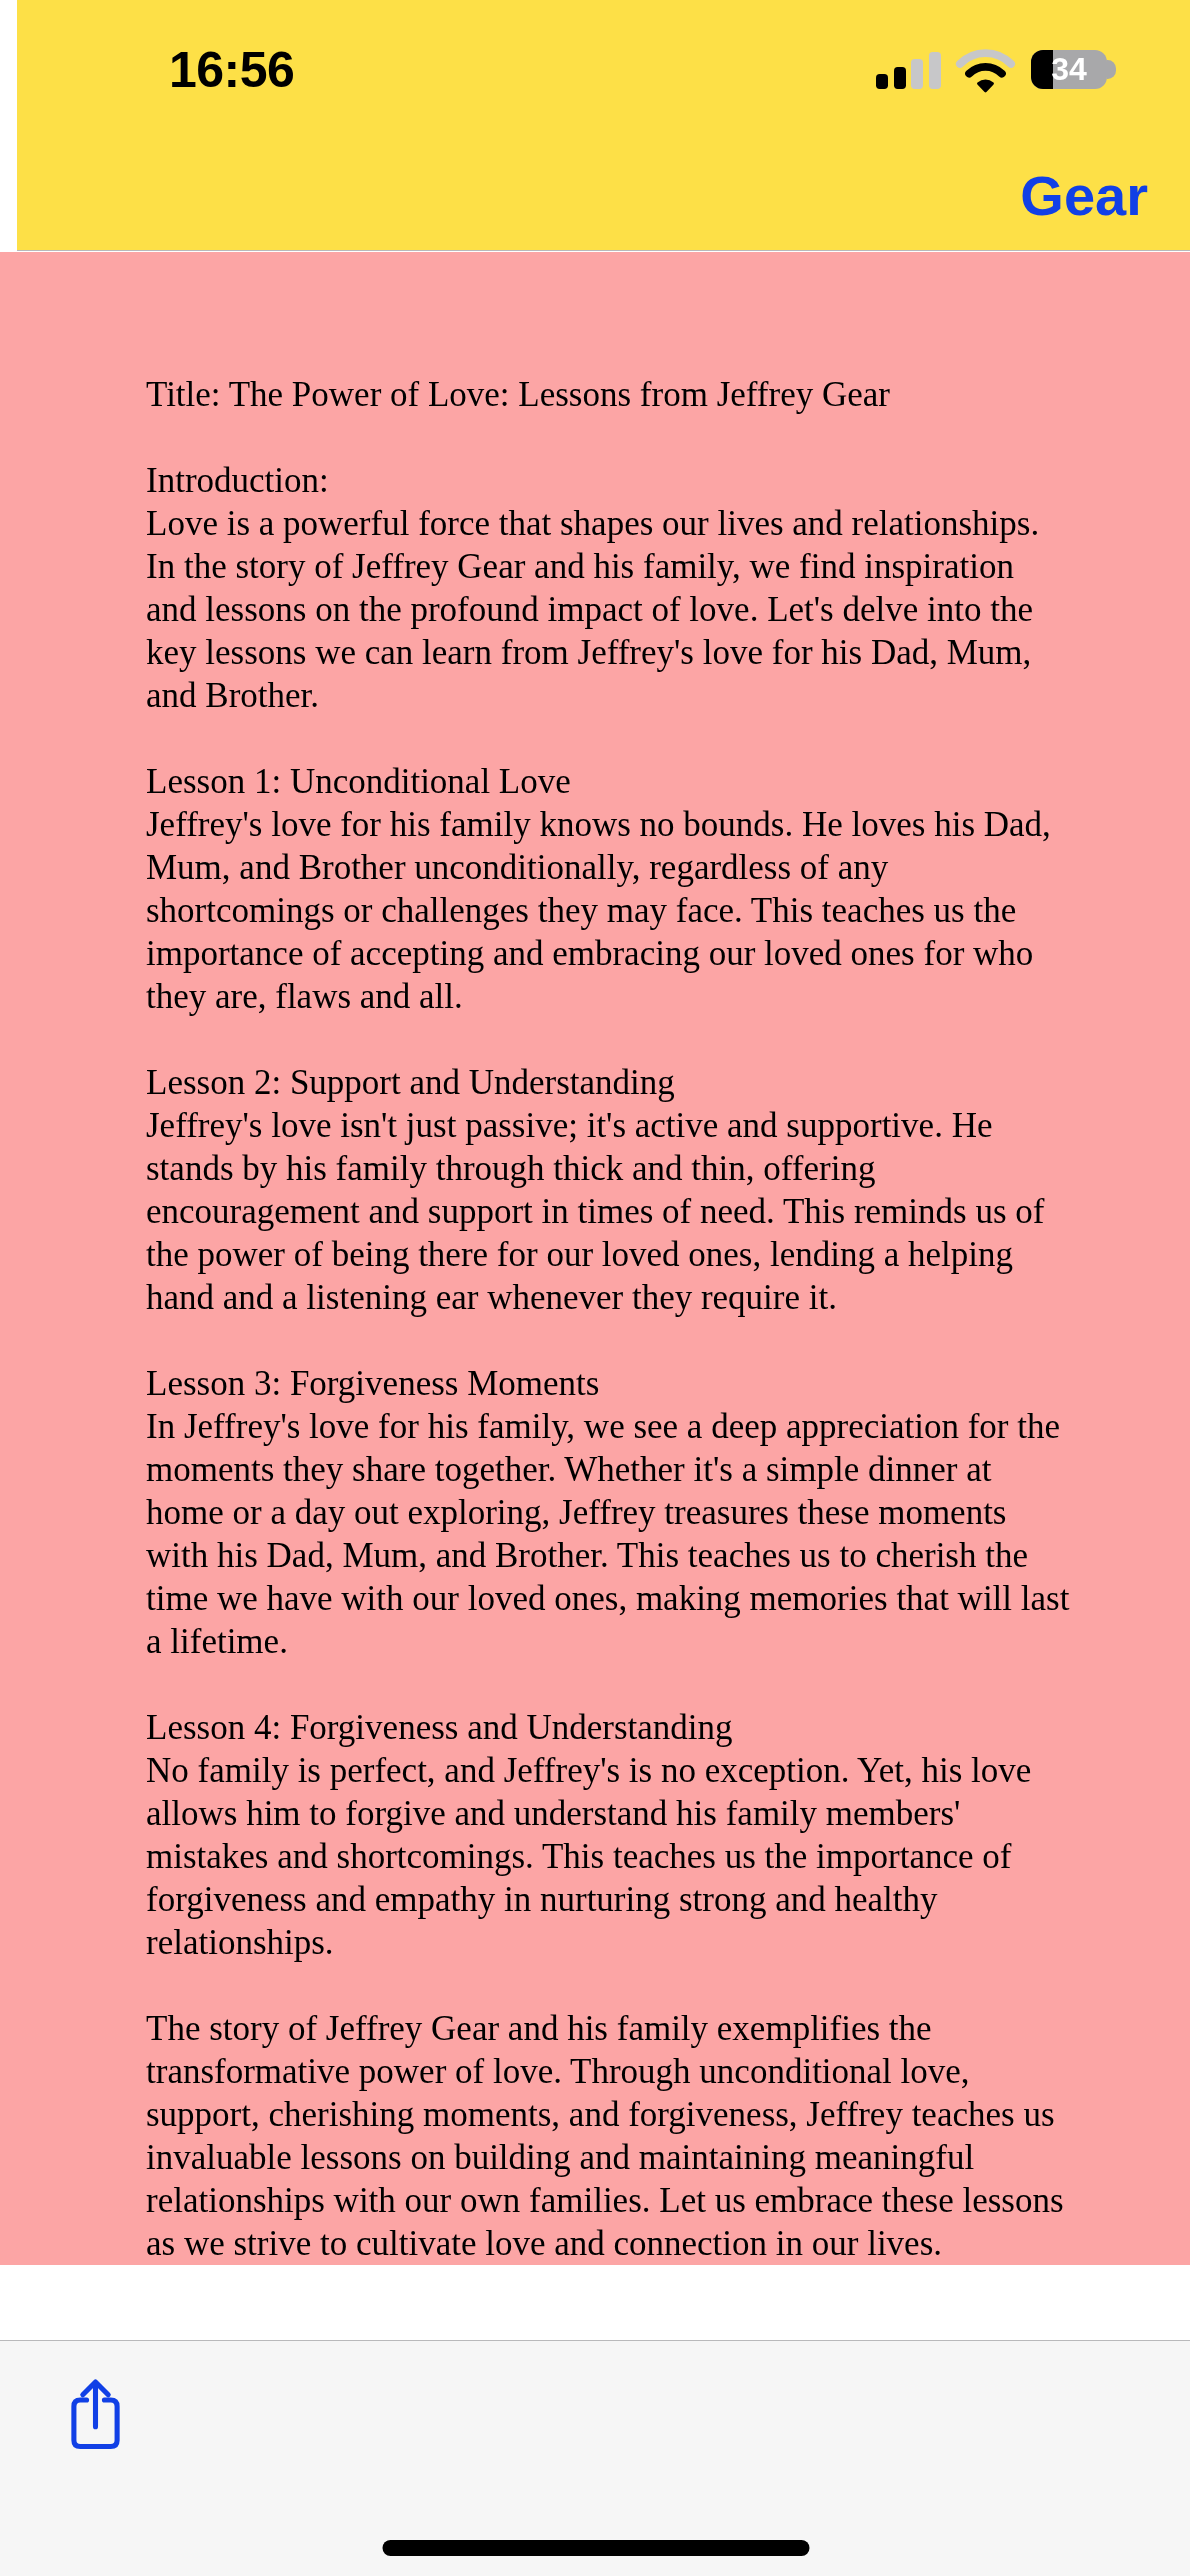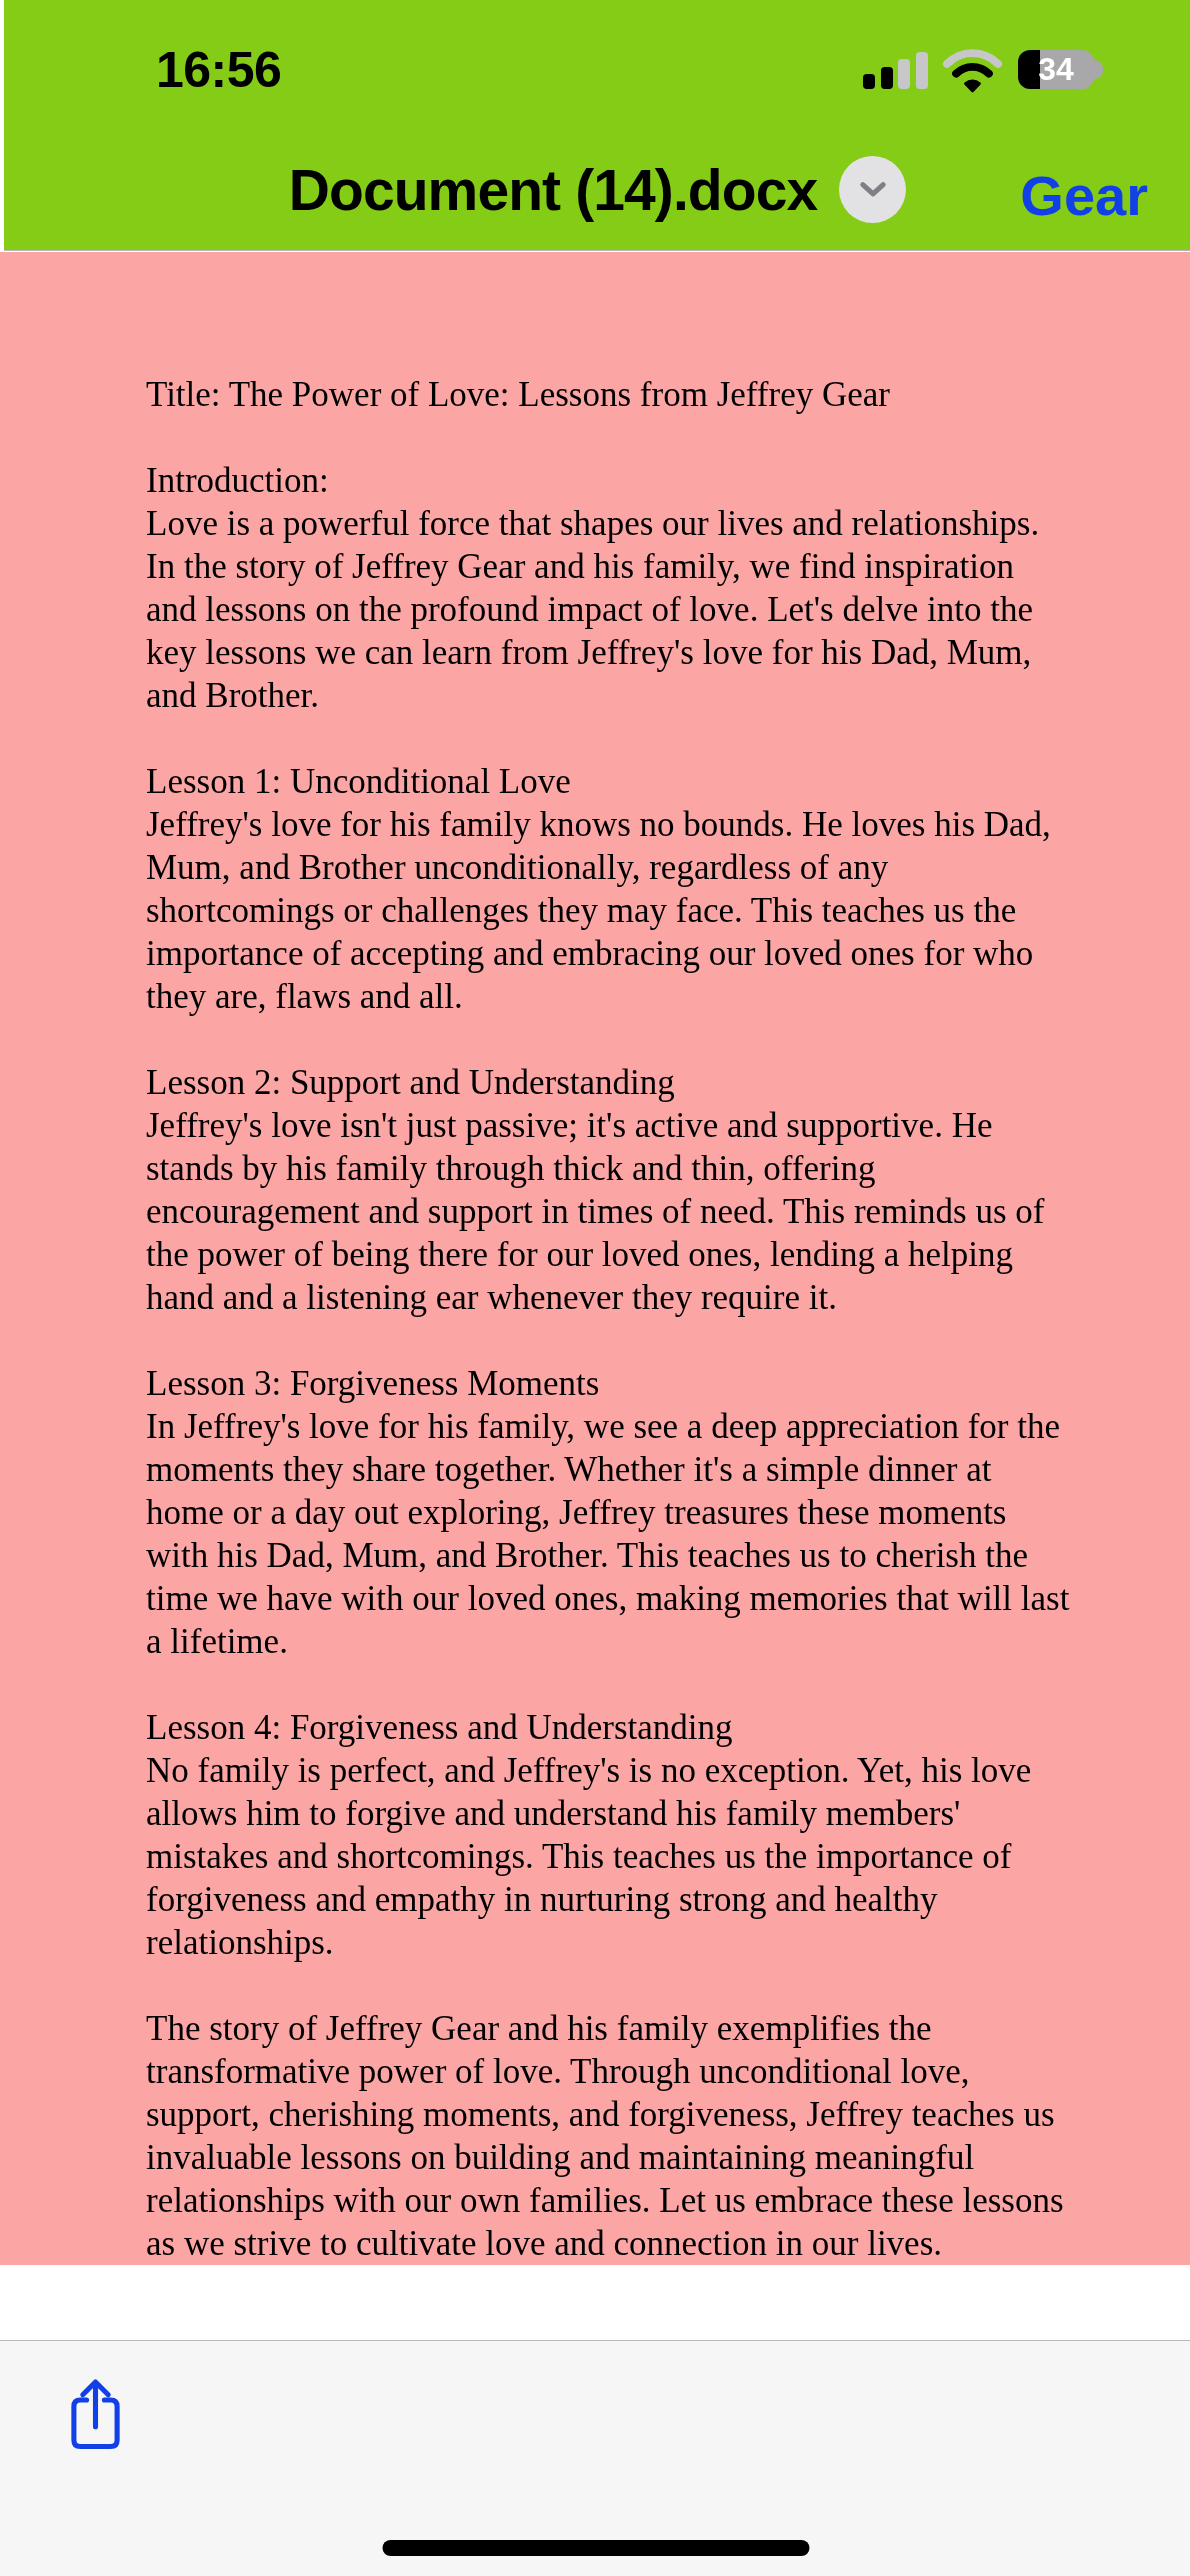--- a/index.html
+++ b/index.html
@@ -7,23 +7,23 @@
     width: 1191px; height: 2576px;
     background: #ffffff;
     position: relative;
     overflow: hidden;
     font-family: "Liberation Sans", sans-serif;
     -webkit-font-smoothing: antialiased;
   }
 
   
   .header {
-    position: absolute; top: 0; left: 4px; right: 0;
+    position: absolute; top: 0; left: 17px; right: 0;
     height: 250px;
-    background: #84cc16;
+    background: #fde047;
     border-bottom: 1.9px solid #b9b9bb;
     z-index: 5;
   }
   .status-time {
     position: absolute; left: 152px; top: 41px;
     font-size: 50px; font-weight: 700; color: #000;
     letter-spacing: -0.5px;
   }
   .cellular {
     position: absolute; left: 859px; top: 52px;
@@ -134,28 +134,20 @@
     <path d="M5.6,10 C7.4,8.3 9.6,7.4 12,7.4 C14.4,7.4 16.6,8.3 18.4,10" fill="none" stroke="#000" stroke-width="3.1" stroke-linecap="round"></path>
     <path d="M9.2,13.9 C10,13.2 11,12.8 12,12.8 C13,12.8 14,13.2 14.8,13.9 L12,16.9 Z" fill="#000" stroke="#000" stroke-width="1" stroke-linejoin="round"></path>
   </svg>
 
   <div class="battery">
     <div class="battery-fill"></div>
     <span class="battery-num">34</span>
     <div class="battery-nub"></div>
   </div>
 
-  <div class="nav-title-group">
-    <span class="nav-title">Document (14).docx</span>
-    <button class="chevron-btn">
-      <svg width="30" height="16.7" viewBox="0 0 32 18">
-        <polyline points="5,4 16,14 27,4" fill="none" stroke="#7f7f85" stroke-width="5.5" stroke-linecap="round" stroke-linejoin="round"></polyline>
-      </svg>
-    </button>
-  </div>
 
   <button class="done-btn">Gear</button>
 </div>
 
 <div class="page">
   <div class="doc-text">
 
     <div class="doc-block">
       <div>Title: The Power of Love: Lessons from Jeffrey Gear</div>
       <div></div>

